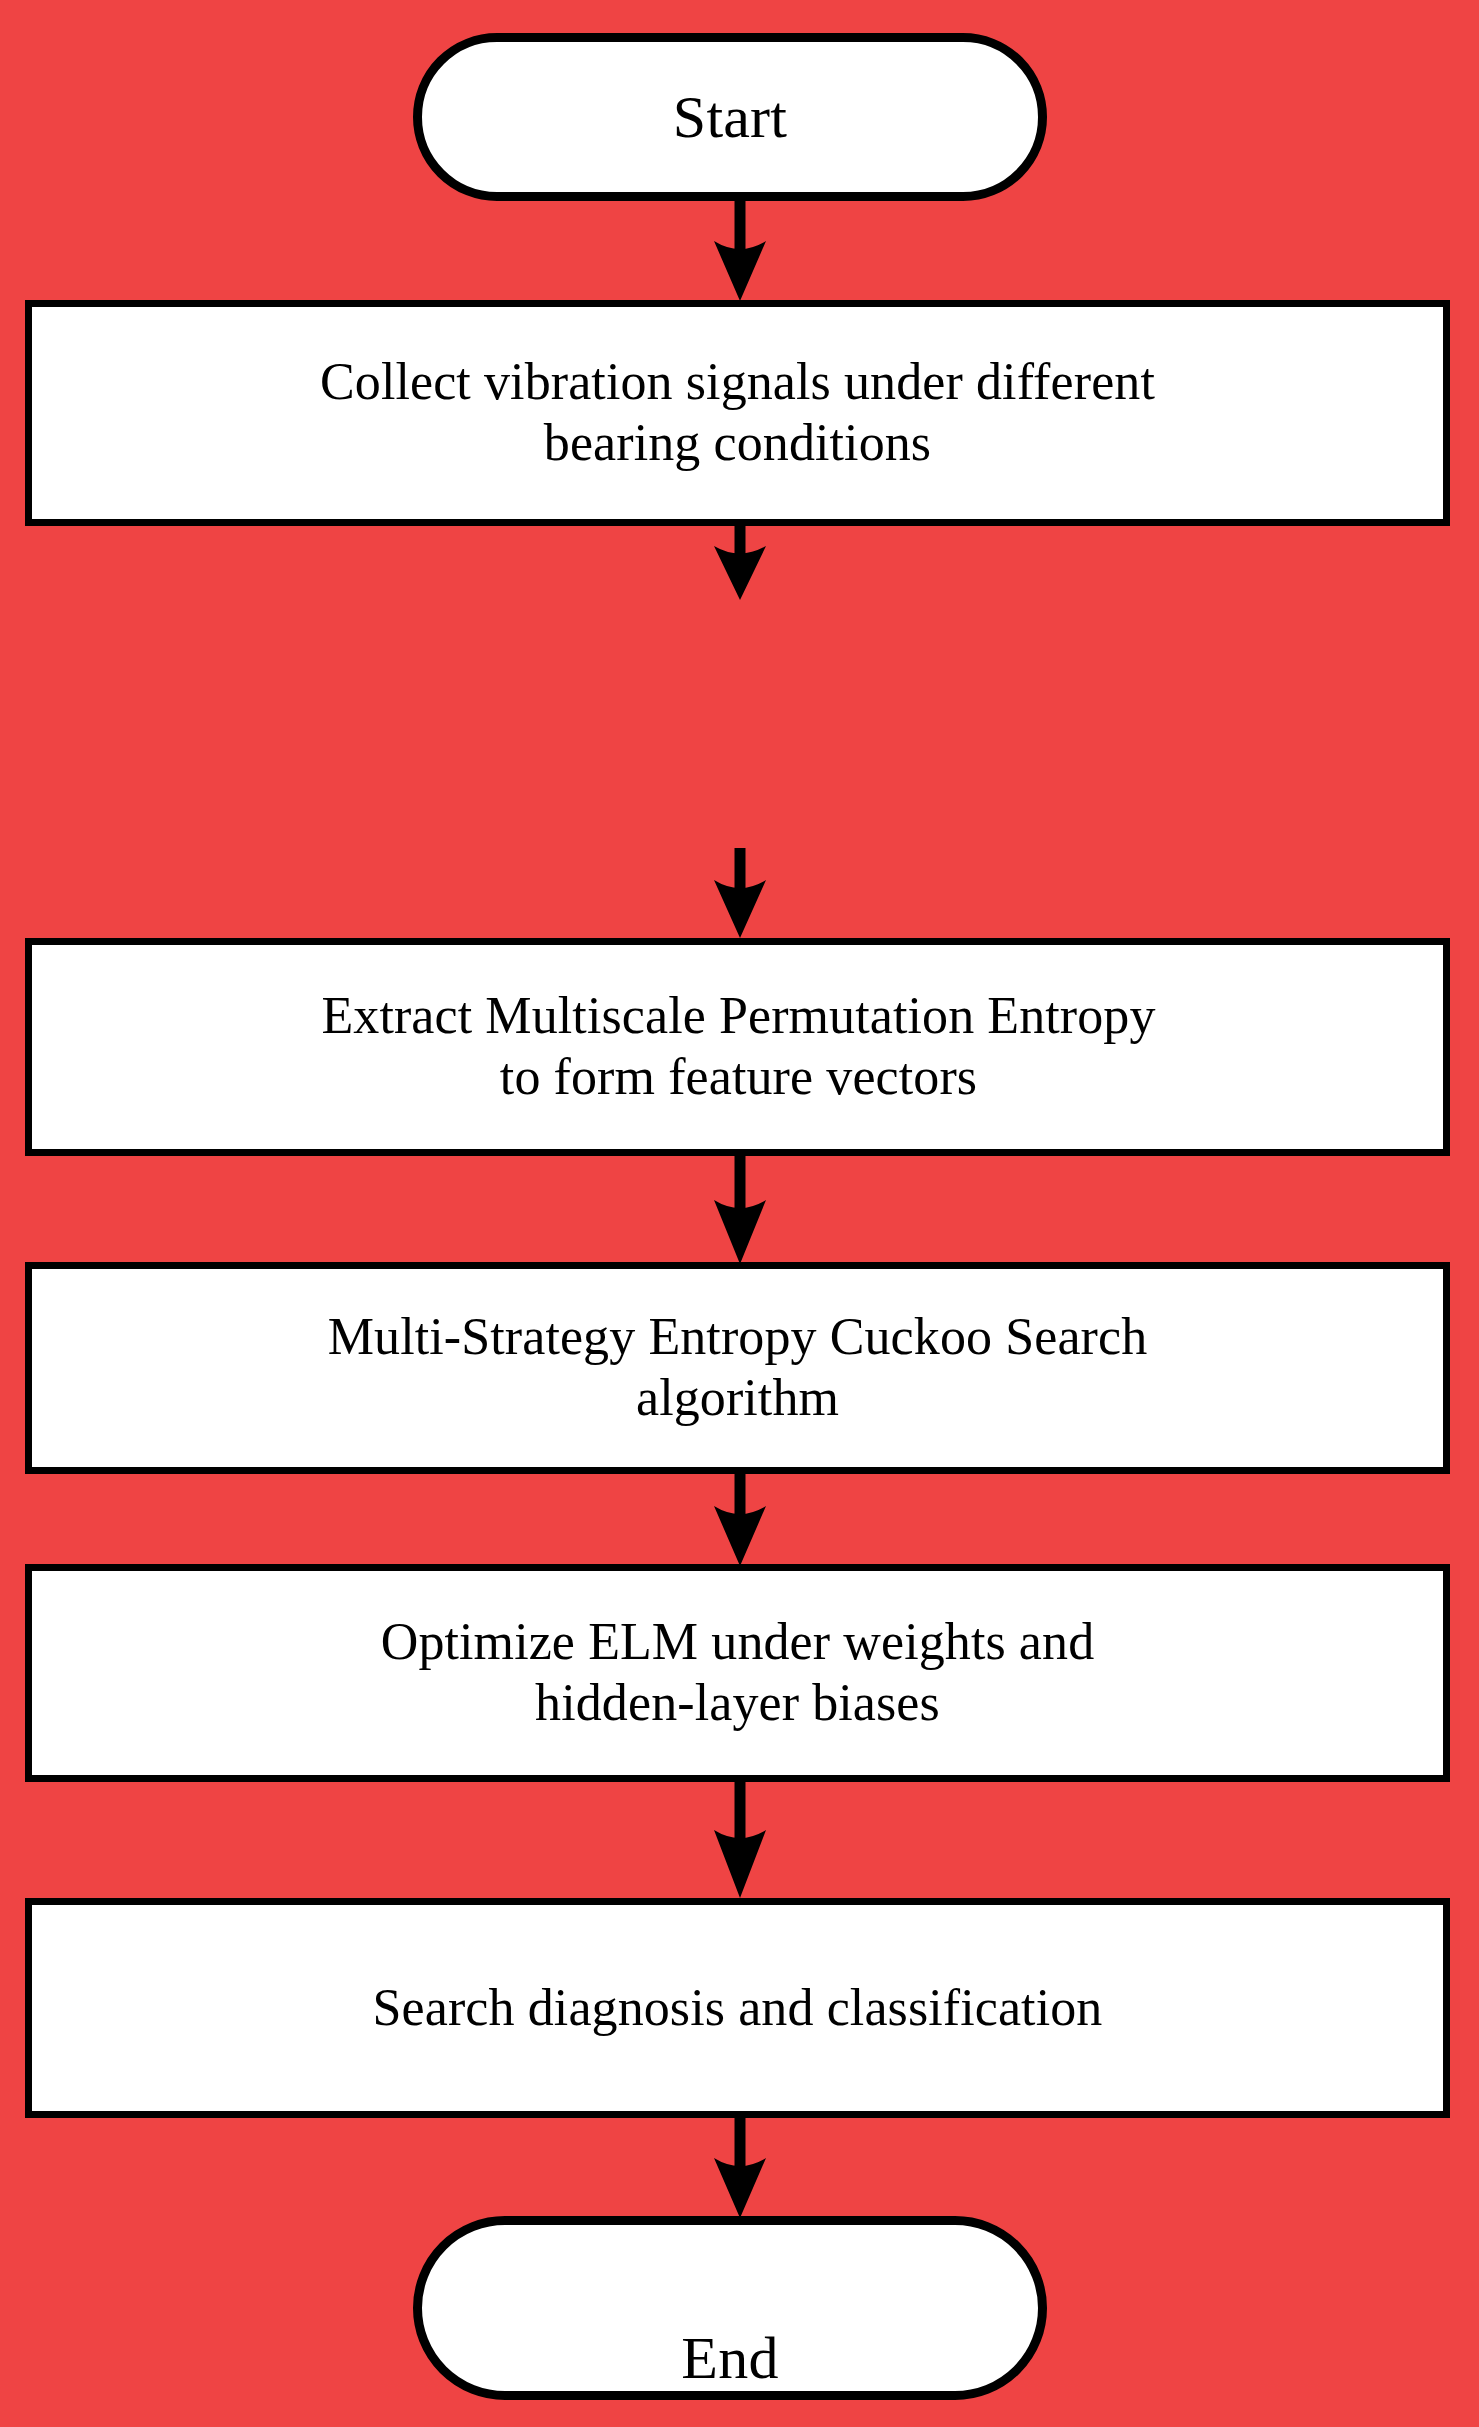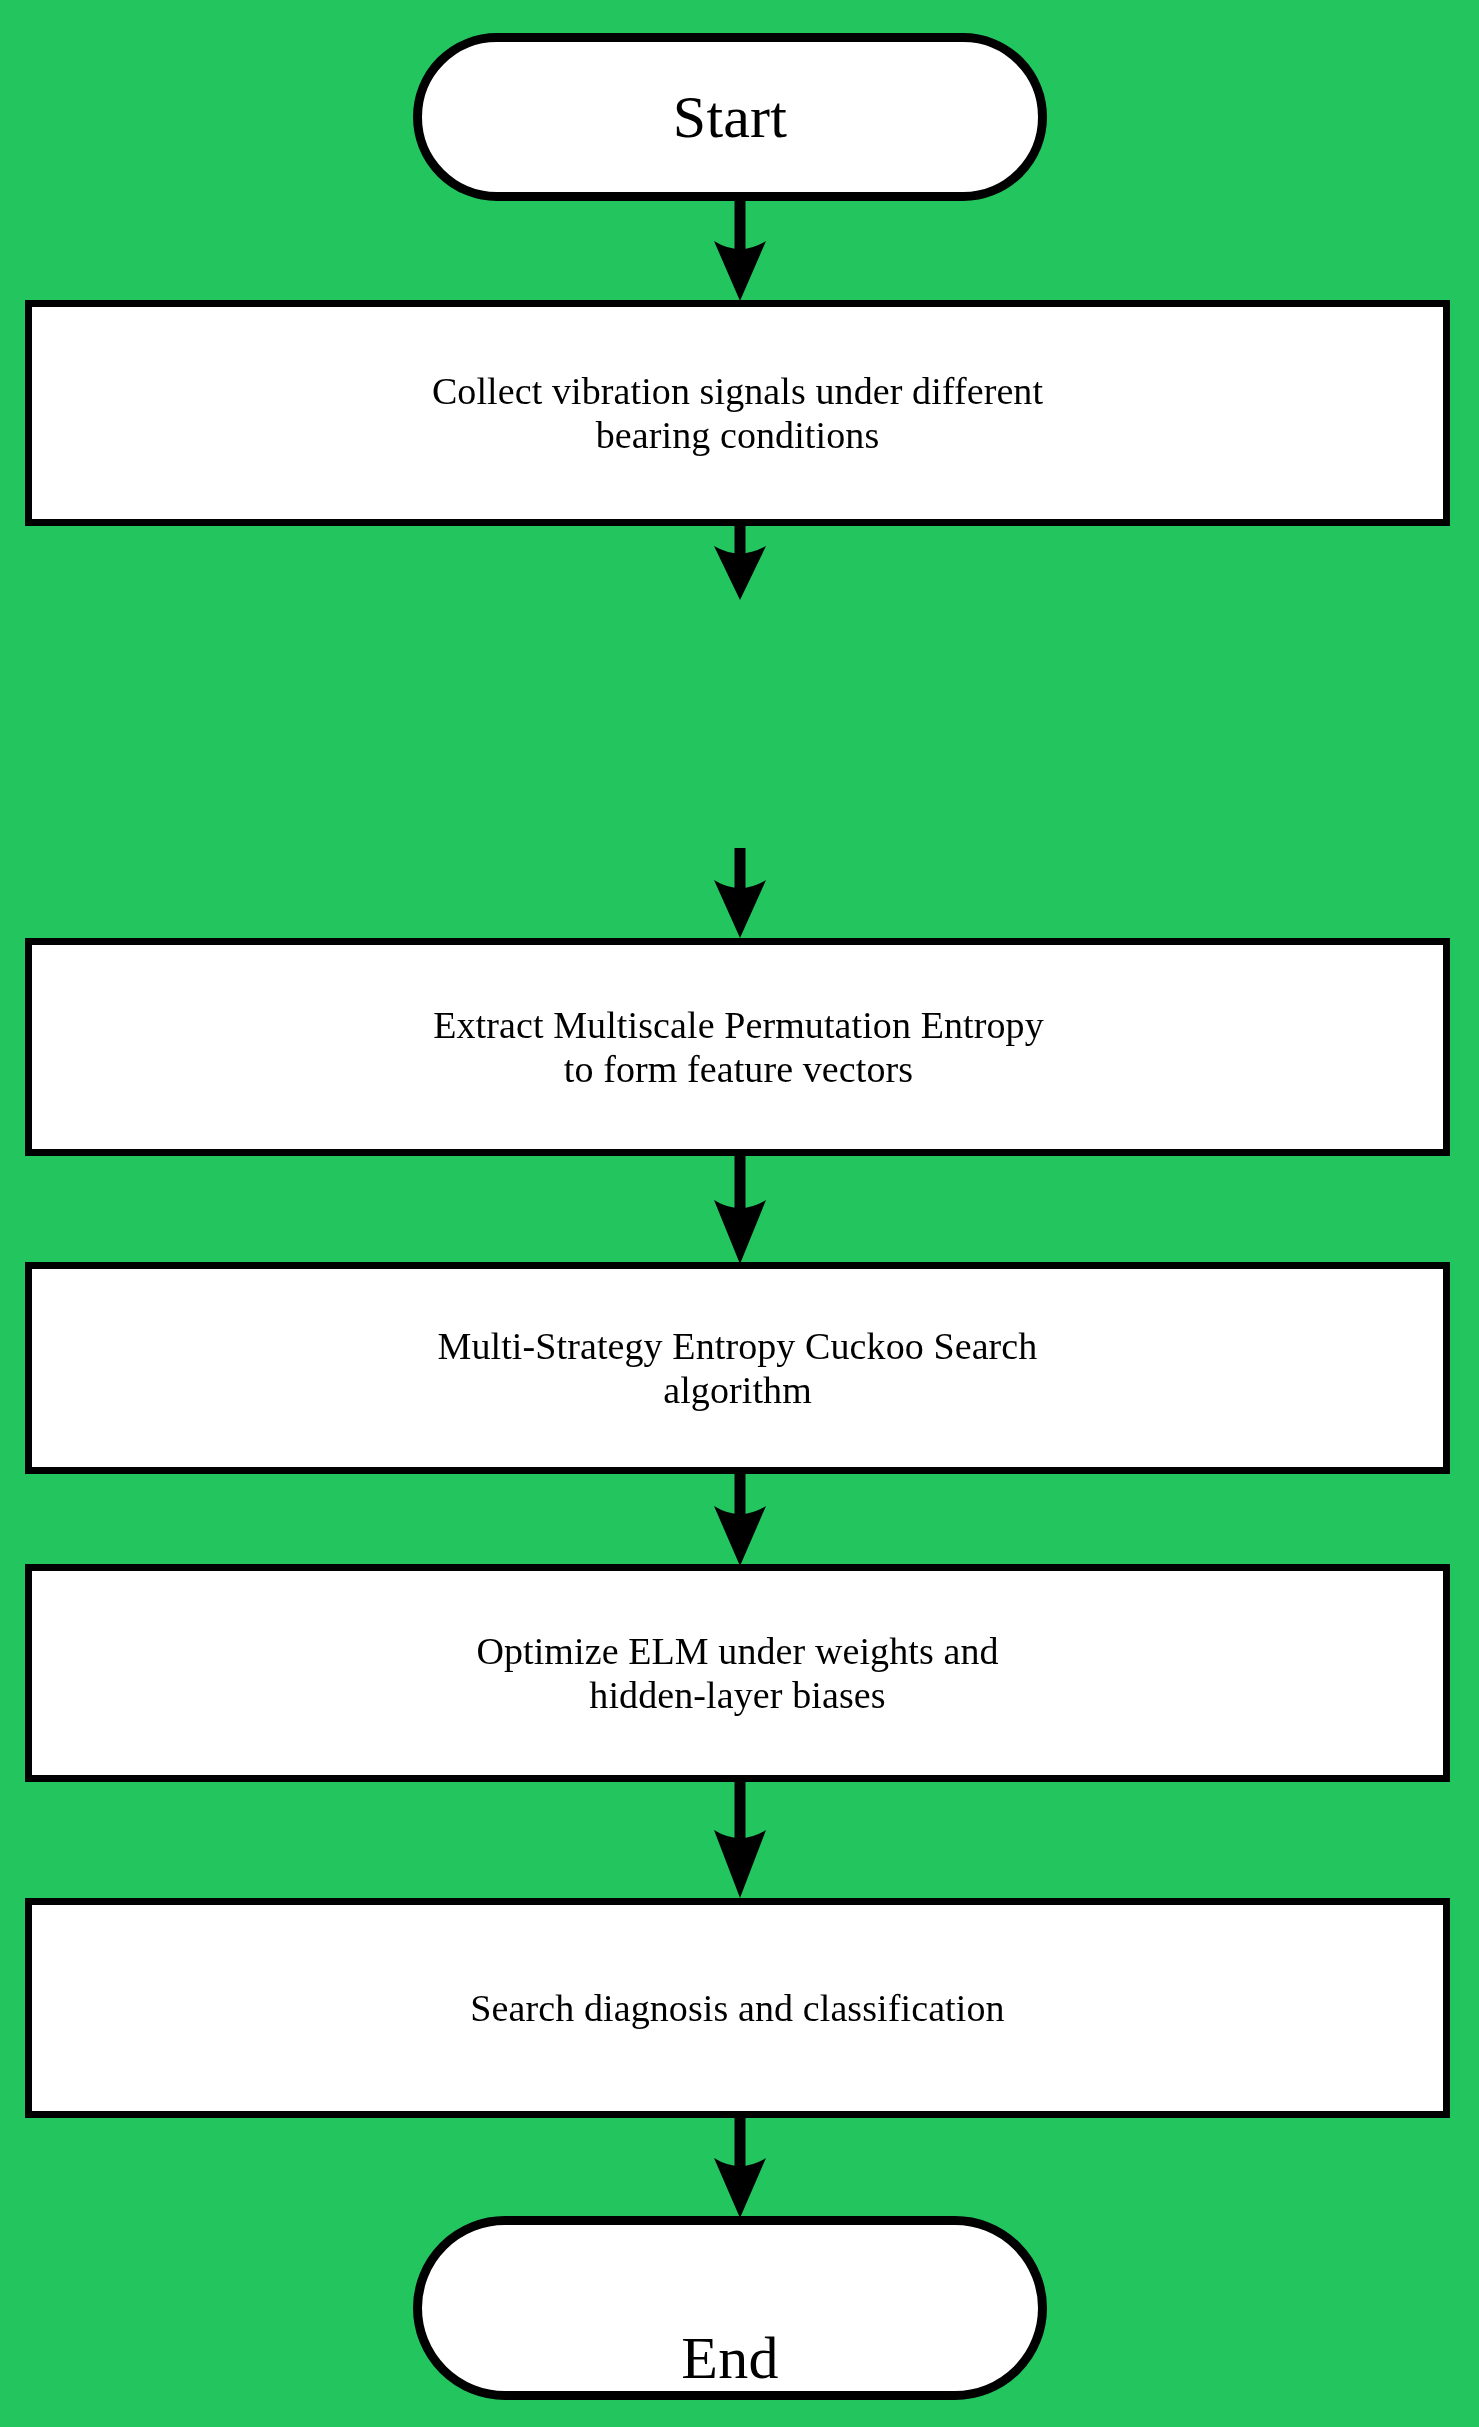--- a/index.html
+++ b/index.html
@@ -4,21 +4,21 @@
 <style>
   html, body {
     margin: 0;
     padding: 0;
     background: #ffffff;
   }
   #canvas {
     position: relative;
     width: 1479px;
     height: 2427px;
-    background: #22c55e;
+    background: #ef4444;
     overflow: hidden;
     font-family: "Liberation Serif", "DejaVu Serif", serif;
   }
 
   
   .terminator {
     position: absolute;
     box-sizing: border-box;
     background: #ffffff;
     border: 9px solid #000000;
@@ -42,21 +42,21 @@
     background: #ffffff;
     border: 7px solid #000000;
     display: flex;
     align-items: center;
     justify-content: center;
     text-align: center;
     padding: 0 14px;
   }
   .process .node-text {
     color: #000000;
-    font-size: 38px;
+    font-size: 52px;
     line-height: 1.17;
     letter-spacing: 0.1px;
     white-space: pre-line;
     text-align: center;
   }
 
   
   .connector {
     position: absolute;
     pointer-events: none;

